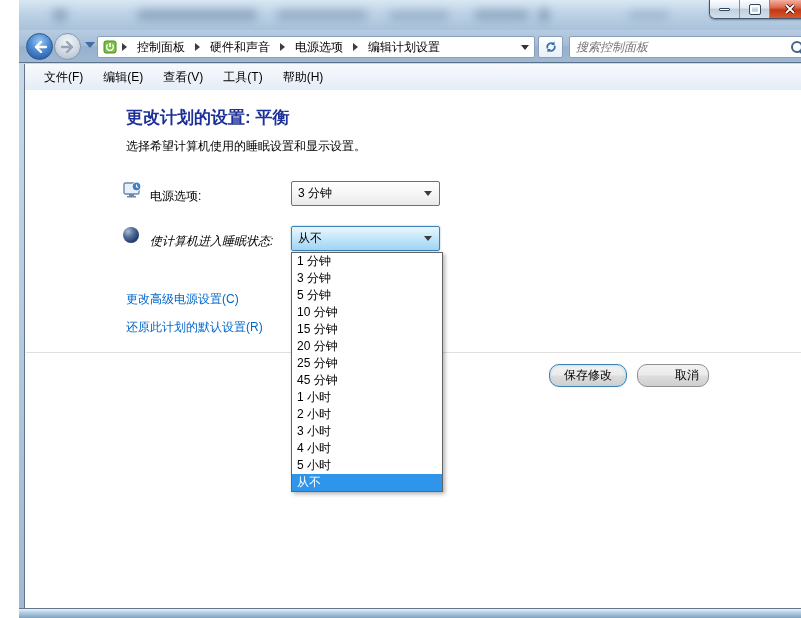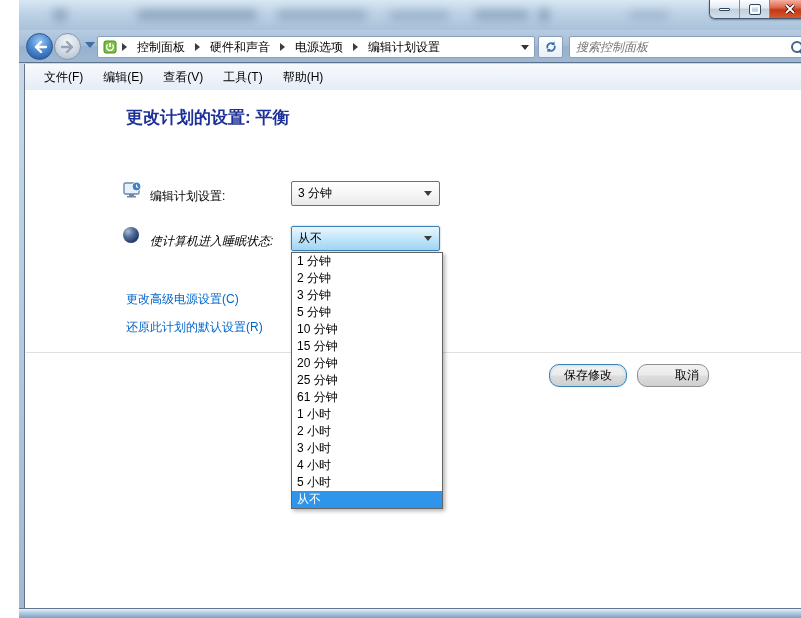--- a/index.html
+++ b/index.html
@@ -191,29 +191,30 @@
     <div class="menubar">
       <span class="menuitem">文件(F)</span>
       <span class="menuitem">编辑(E)</span>
       <span class="menuitem">查看(V)</span>
       <span class="menuitem">工具(T)</span>
       <span class="menuitem">帮助(H)</span>
     </div>
   </div>
 
   <h1 class="pagetitle">更改计划的设置: 平衡</h1>
+  <div class="subtitle">选择希望计算机使用的睡眠设置和显示设置。</div>
 
   <svg class="rowicon-monitor" viewBox="0 0 20 18">
     <rect x="1" y="2" width="15" height="11" rx="1.5" fill="#e8f1fa" stroke="#6e87a8" stroke-width="1.4"></rect>
     <rect x="6" y="13" width="5" height="2" fill="#6e87a8"></rect>
     <rect x="4" y="15" width="9" height="1.5" fill="#6e87a8"></rect>
     <circle cx="13.5" cy="5.5" r="4.4" fill="#3f82c4" stroke="#fff" stroke-width="1"></circle>
     <path d="M13.5 3.4 L13.5 5.7 L15.2 6.6" stroke="#fff" stroke-width="1.1" fill="none"></path>
   </svg>
-  <div class="rowlabel1">编辑计划设置:</div>
+  <div class="rowlabel1">电源选项:</div>
   <div class="combo combo1">
     <span>3 分钟</span>
     <span class="arrow"></span>
   </div>
 
   <div class="rowicon-moon"></div>
   <div class="rowlabel2">使计算机进入睡眠状态:</div>
   <div class="combo combo2">
     <span>从不</span>
     <span class="arrow"></span>
@@ -222,28 +223,27 @@
   <a class="tasklink link1">更改高级电源设置(C)</a>
   <a class="tasklink link2">还原此计划的默认设置(R)</a>
 
   <div class="separator" style="top:352px; left:7px; width:787px; position:absolute;"></div>
 
   <button class="btn save">保存修改</button>
   <button class="btn cancel">取消</button>
 
   <div class="droplist">
     <div class="opt">1 分钟</div>
-    <div class="opt">2 分钟</div>
     <div class="opt">3 分钟</div>
     <div class="opt">5 分钟</div>
     <div class="opt">10 分钟</div>
     <div class="opt">15 分钟</div>
     <div class="opt">20 分钟</div>
     <div class="opt">25 分钟</div>
-    <div class="opt">61 分钟</div>
+    <div class="opt">45 分钟</div>
     <div class="opt">1 小时</div>
     <div class="opt">2 小时</div>
     <div class="opt">3 小时</div>
     <div class="opt">4 小时</div>
     <div class="opt">5 小时</div>
     <div class="opt selected">从不</div>
   </div>
 
   <div class="bottomborder"></div>
 </div>

